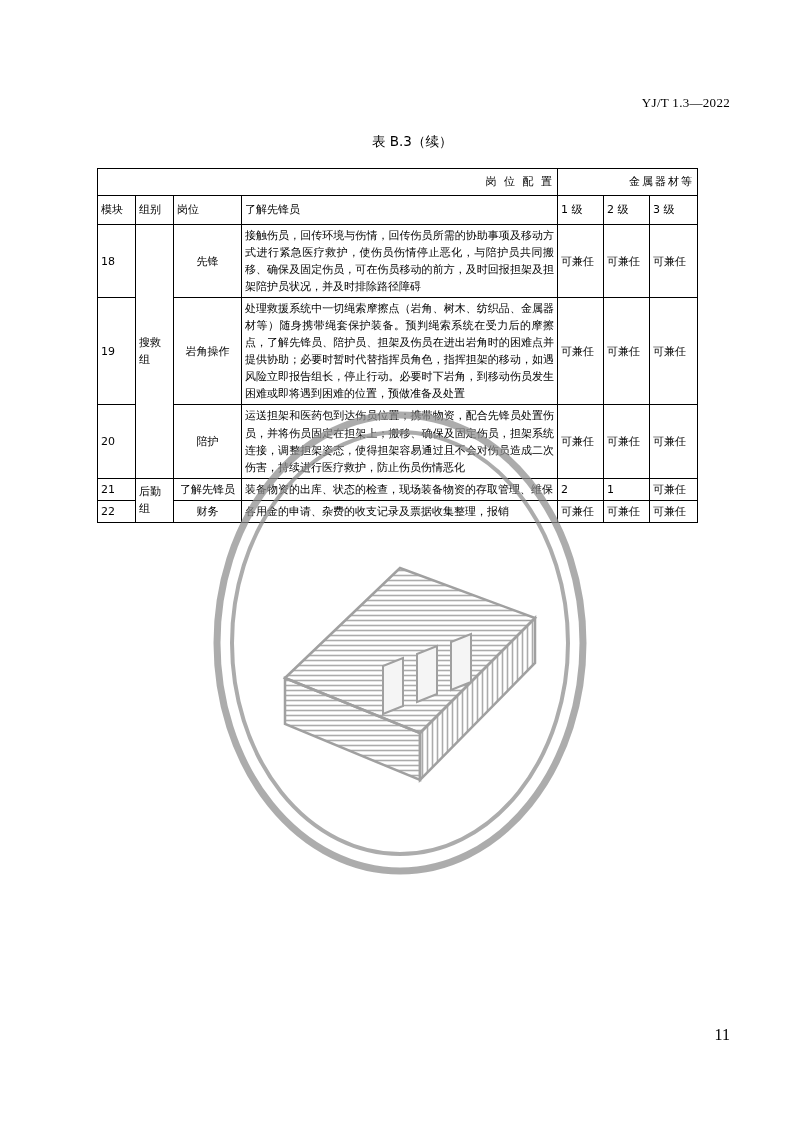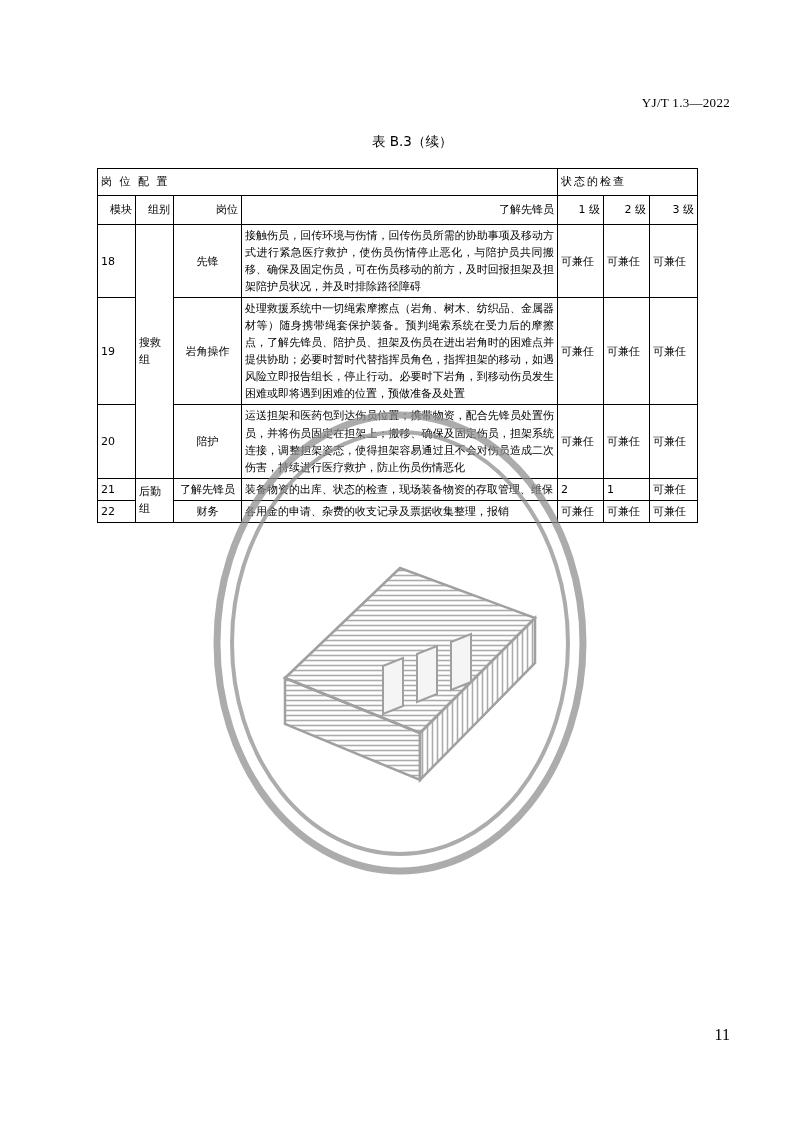--- a/index.html
+++ b/index.html
@@ -49,27 +49,27 @@
   table.main td, table.main th {
     border: 1px solid #000;
     font-weight: normal;
     font-size: 11px;
     line-height: 1.55;
     font-family: "DejaVu Sans", "Liberation Sans", sans-serif;
     vertical-align: middle;
     padding: 2px 3px;
   }
   .c-head {
-    text-align: left;
+    text-align: right;
     letter-spacing: 2px;
     font-size: 11.5px;
     height: 22px;
   }
   .c-head2 {
-    text-align: right;
+    text-align: left;
     font-size: 11.5px;
     height: 24px;
   }
   td.ctr {
     text-align: center;
   }
   td.duty {
     text-align: justify;
     text-align-last: left;
     padding: 5px 7px;
@@ -117,21 +117,21 @@
       <col style="width:38px">
       <col style="width:68px">
       <col style="width:316px">
       <col style="width:46px">
       <col style="width:46px">
       <col style="width:48px">
     </colgroup>
     <tbody>
       <tr>
         <td class="c-head" colspan="4">岗 位 配 置</td>
-        <td class="c-head" colspan="3">状态的检查</td>
+        <td class="c-head" colspan="3">金属器材等</td>
       </tr>
       <tr>
         <td class="c-head2">模块</td>
         <td class="c-head2">组别</td>
         <td class="c-head2">岗位</td>
         <td class="c-head2">了解先锋员</td>
         <td class="c-head2">1 级</td>
         <td class="c-head2">2 级</td>
         <td class="c-head2">3 级</td>
       </tr>

